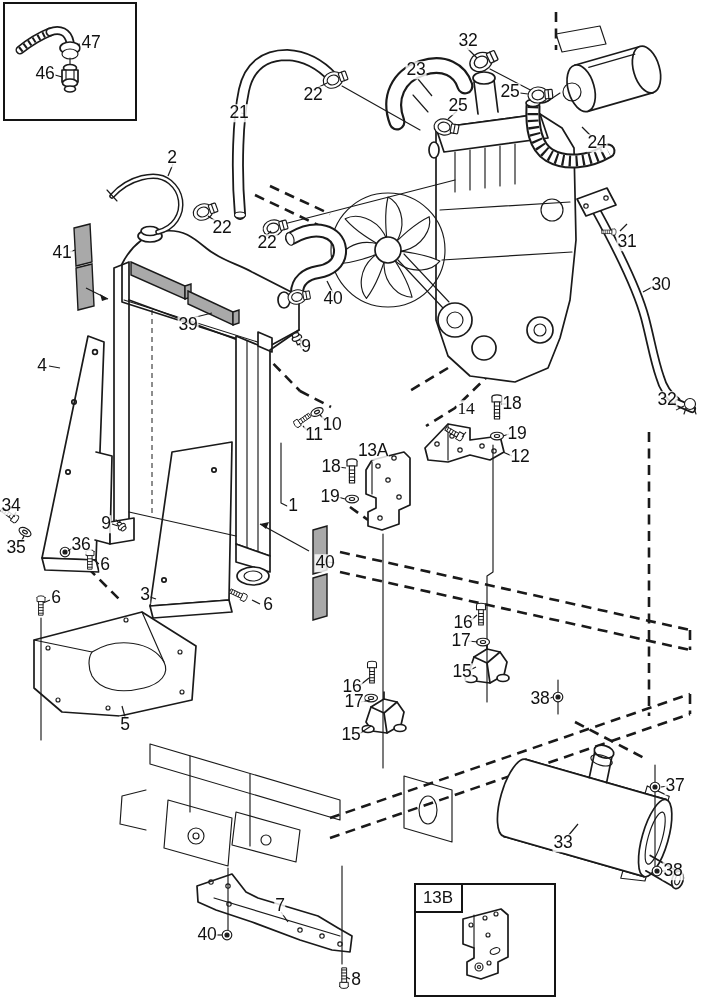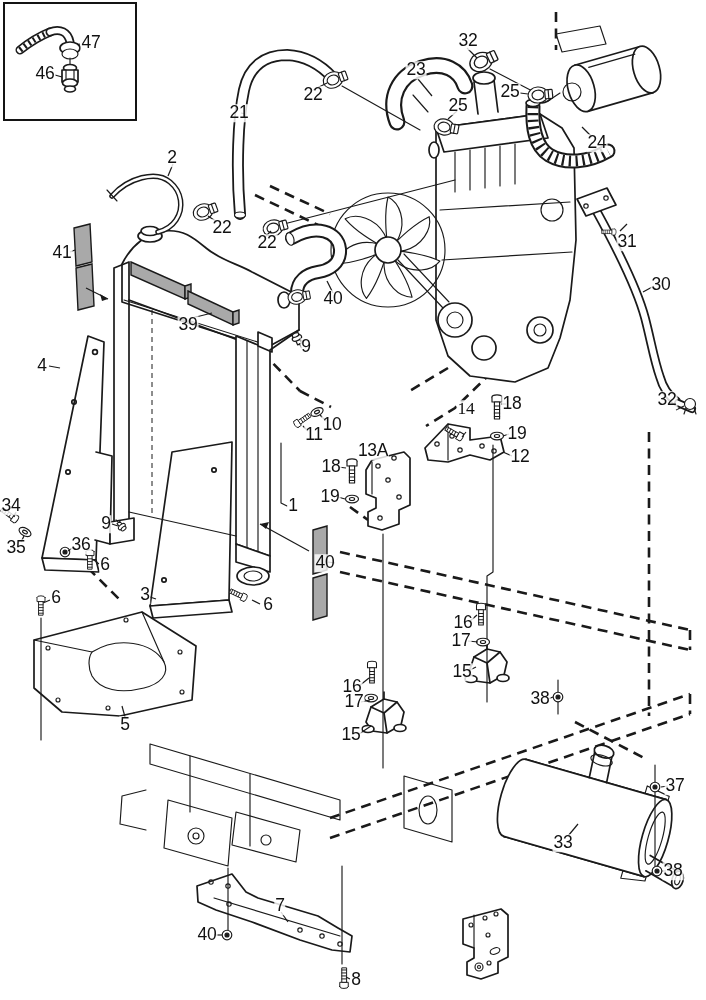--- a/index.html
+++ b/index.html
@@ -412,20 +412,23 @@
     <circle cx="41" cy="9" r="2" class="t"></circle>
         <circle cx="33" cy="30" r="2" class="t"></circle>
     <ellipse cx="40" cy="46" rx="5" ry="3" transform="rotate(-20 40 46)" class="t"></ellipse>
     <circle cx="24" cy="62" r="4" class="t"></circle>
         <circle cx="24" cy="62" r="1.5" class="t"></circle>
     <circle cx="34" cy="58" r="2" class="t"></circle>
   </g>
 </svg>
 
 <div id="inset-kit" class="inset-box"></div>
+<div id="inset-13b" class="inset-box">
+  <div id="label-13b-cell">13B</div>
+</div>
 
 <div id="callouts">
       <div class="callout" style="left: 91px; top: 43px;">47</div>
       <div class="callout" style="left: 45px; top: 74px;">46</div>
       <div class="callout" style="left: 468px; top: 41px;">32</div>
       <div class="callout" style="left: 416px; top: 70px;">23</div>
       <div class="callout" style="left: 458px; top: 106px;">25</div>
       <div class="callout" style="left: 510px; top: 92px;">25</div>
       <div class="callout" style="left: 597px; top: 143px;">24</div>
       <div class="callout" style="left: 239px; top: 113px;">21</div>

